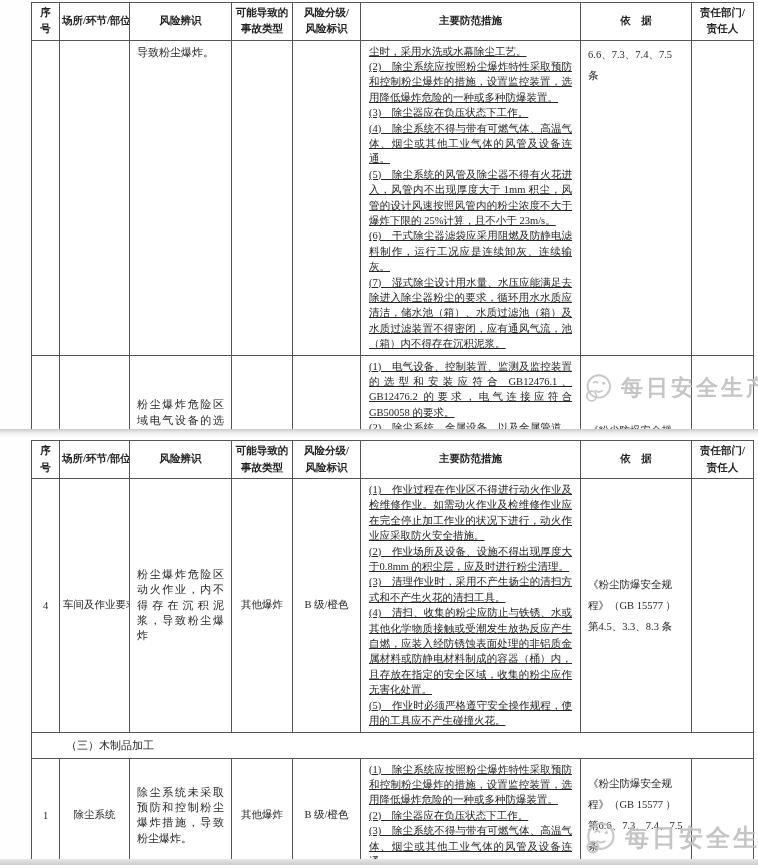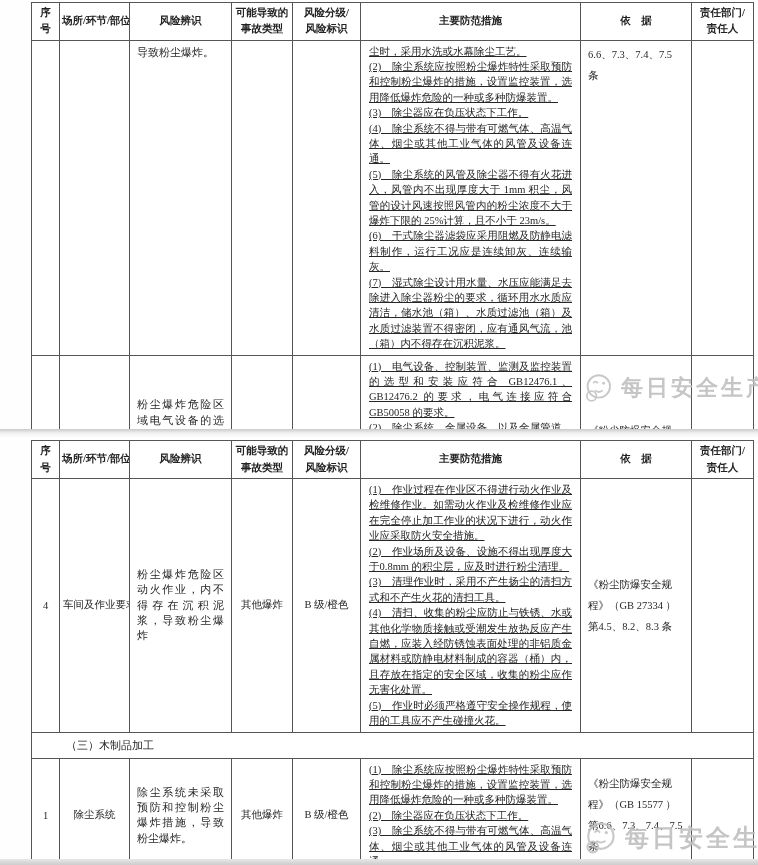--- a/index.html
+++ b/index.html
@@ -204,21 +204,21 @@
         <td class="center">4</td>
         <td class="center">车间及作业要求</td>
         <td class="risk">粉尘爆炸危险区动火作业，内不得存在沉积泥浆，导致粉尘爆炸</td>
         <td class="center">其他爆炸</td>
         <td class="center">B 级/橙色</td>
         <td class="measures">(1)　作业过程在作业区不得进行动火作业及检维修作业。如需动火作业及检维修作业应在完全停止加工作业的状况下进行，动火作业应采取防火安全措施。
 (2)　作业场所及设备、设施不得出现厚度大于0.8mm 的积尘层，应及时进行粉尘清理。
 (3)　清理作业时，采用不产生扬尘的清扫方式和不产生火花的清扫工具。
 (4)　清扫、收集的粉尘应防止与铁锈、水或其他化学物质接触或受潮发生放热反应产生自燃，应装入经防锈蚀表面处理的非铝质金属材料或防静电材料制成的容器（桶）内，且存放在指定的安全区域，收集的粉尘应作无害化处置。
 (5)　作业时必须严格遵守安全操作规程，使用的工具应不产生碰撞火花。</td>
-        <td class="basis">《粉尘防爆安全规程》（GB 27334 ）第4.5、8.2、8.3 条</td>
+        <td class="basis">《粉尘防爆安全规程》（GB 15577 ）第4.5、3.3、8.3 条</td>
         <td class="center"></td>
       </tr>
       <tr style="height:26px">
         <td class="section" colspan="8">（三）木制品加工</td>
       </tr>
       <tr style="height:92px">
         <td class="center">1</td>
         <td class="center">除尘系统</td>
         <td class="risk">除尘系统未采取预防和控制粉尘爆炸措施，导致粉尘爆炸。</td>
         <td class="center">其他爆炸</td>

